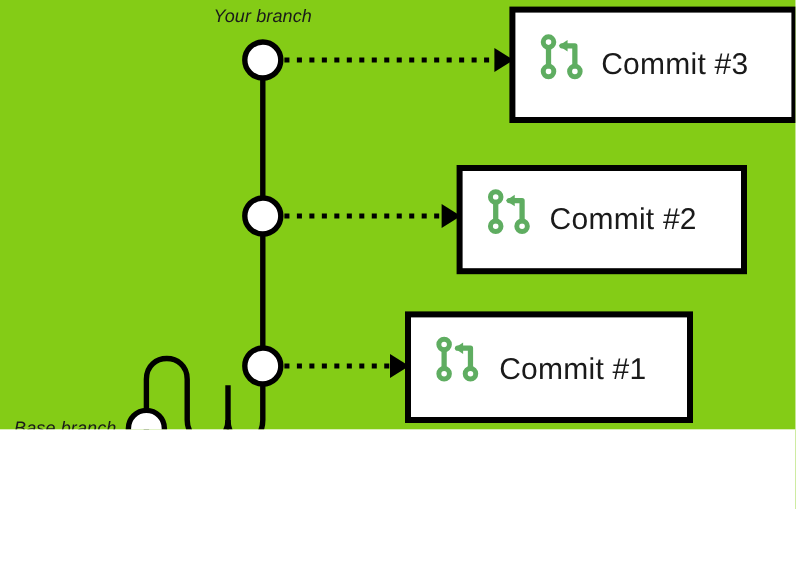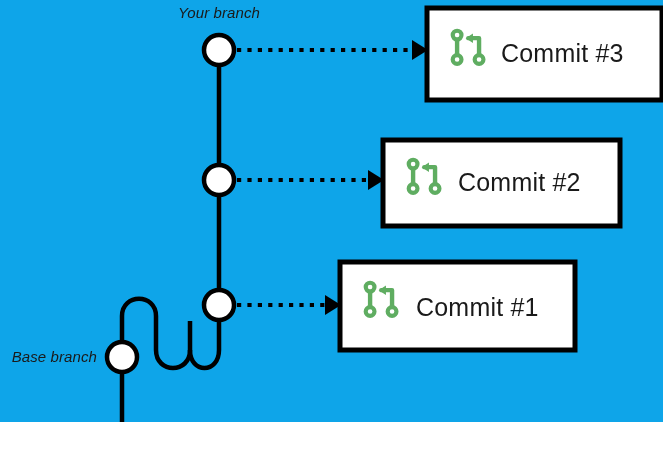--- a/index.html
+++ b/index.html
@@ -7,22 +7,22 @@
     margin: 0;
     padding: 0;
     background: #ffffff;
   }
   body {
     font-family: "Liberation Sans", sans-serif;
   }
   #diagram-root {
     position: relative;
     width: 663px;
-    height: 422px;
-    background: #0ea5e9;
+    height: 358px;
+    background: #84cc16;
     overflow: hidden;
   }
   #diagram-svg {
     position: absolute;
     left: 0;
     top: 0;
     width: 663px;
     height: 470px;
     display: block;
   }

